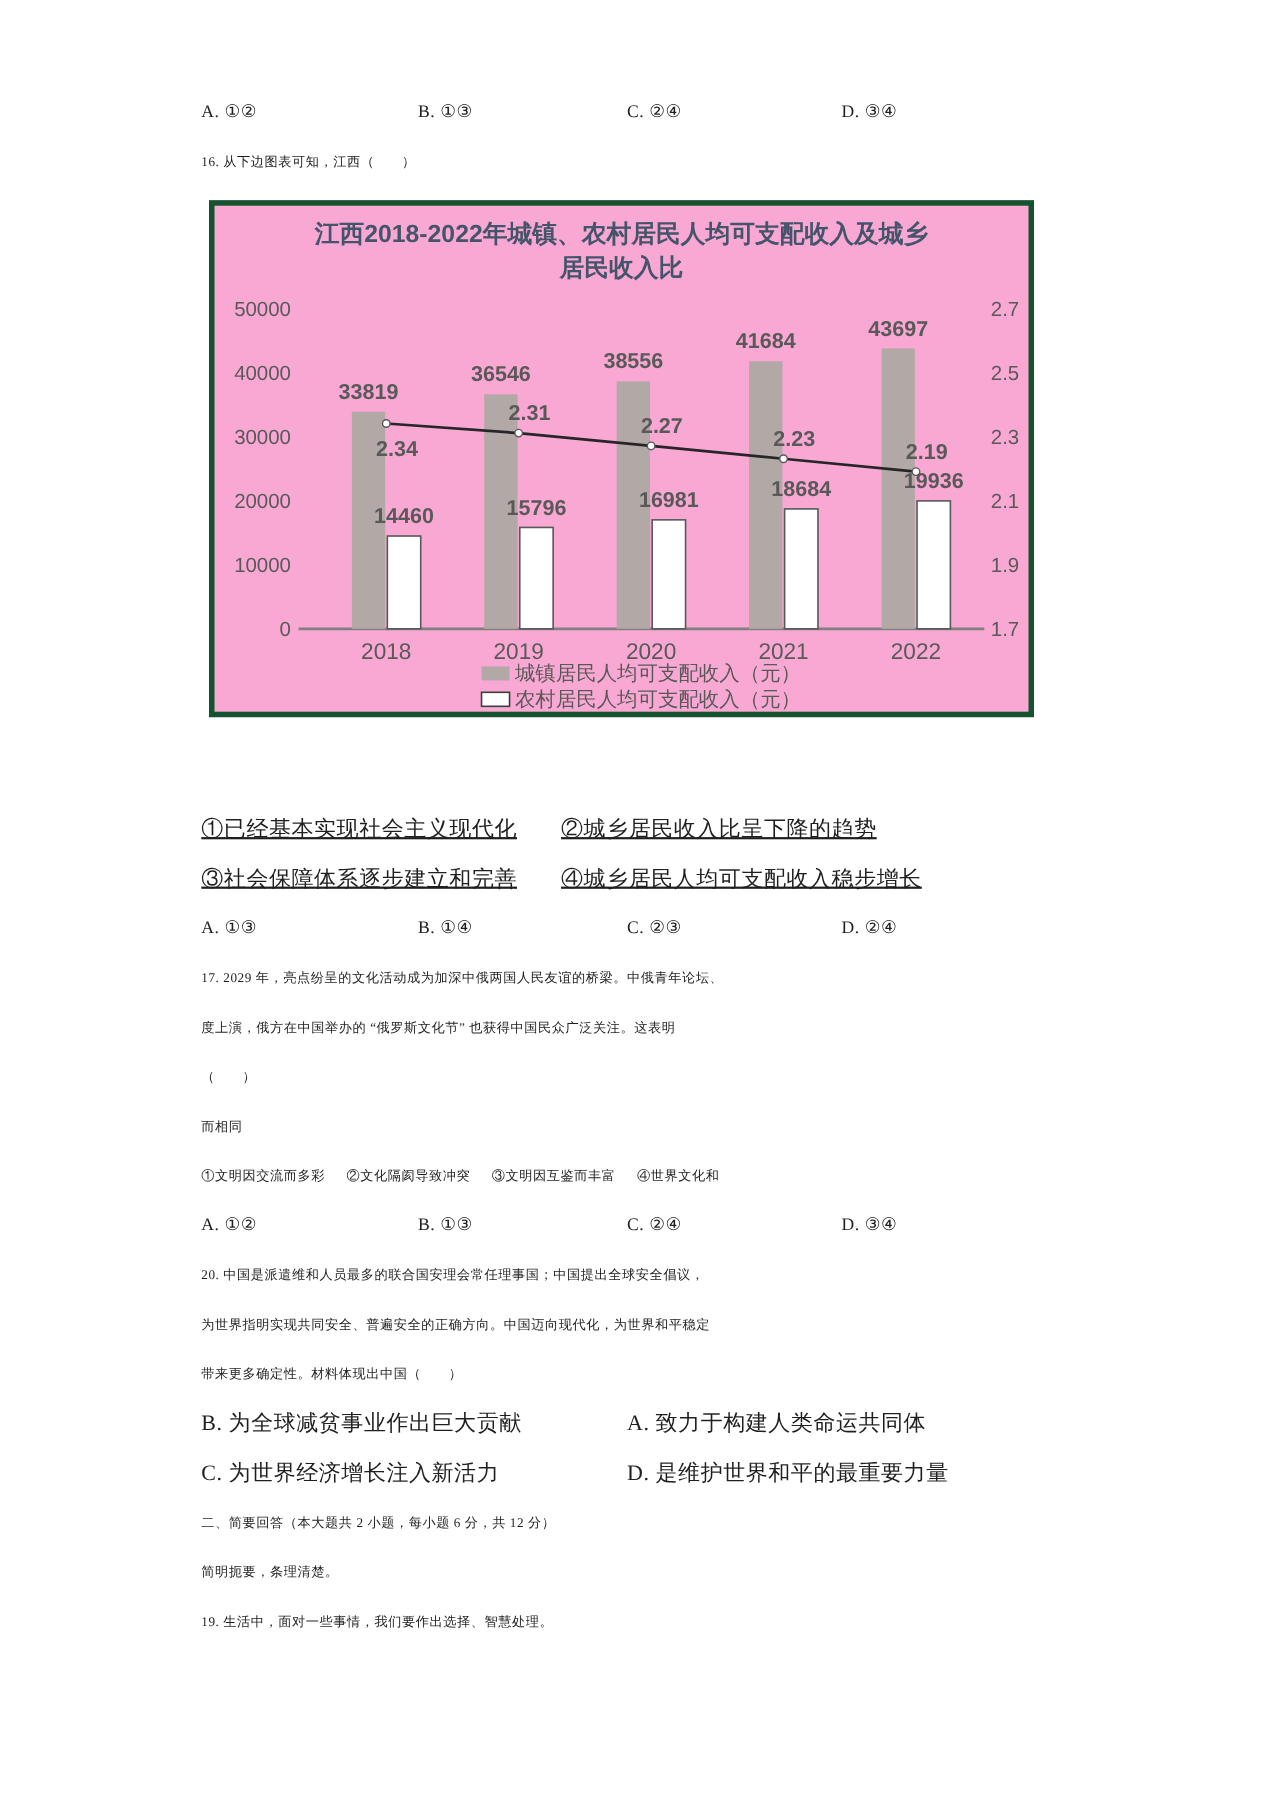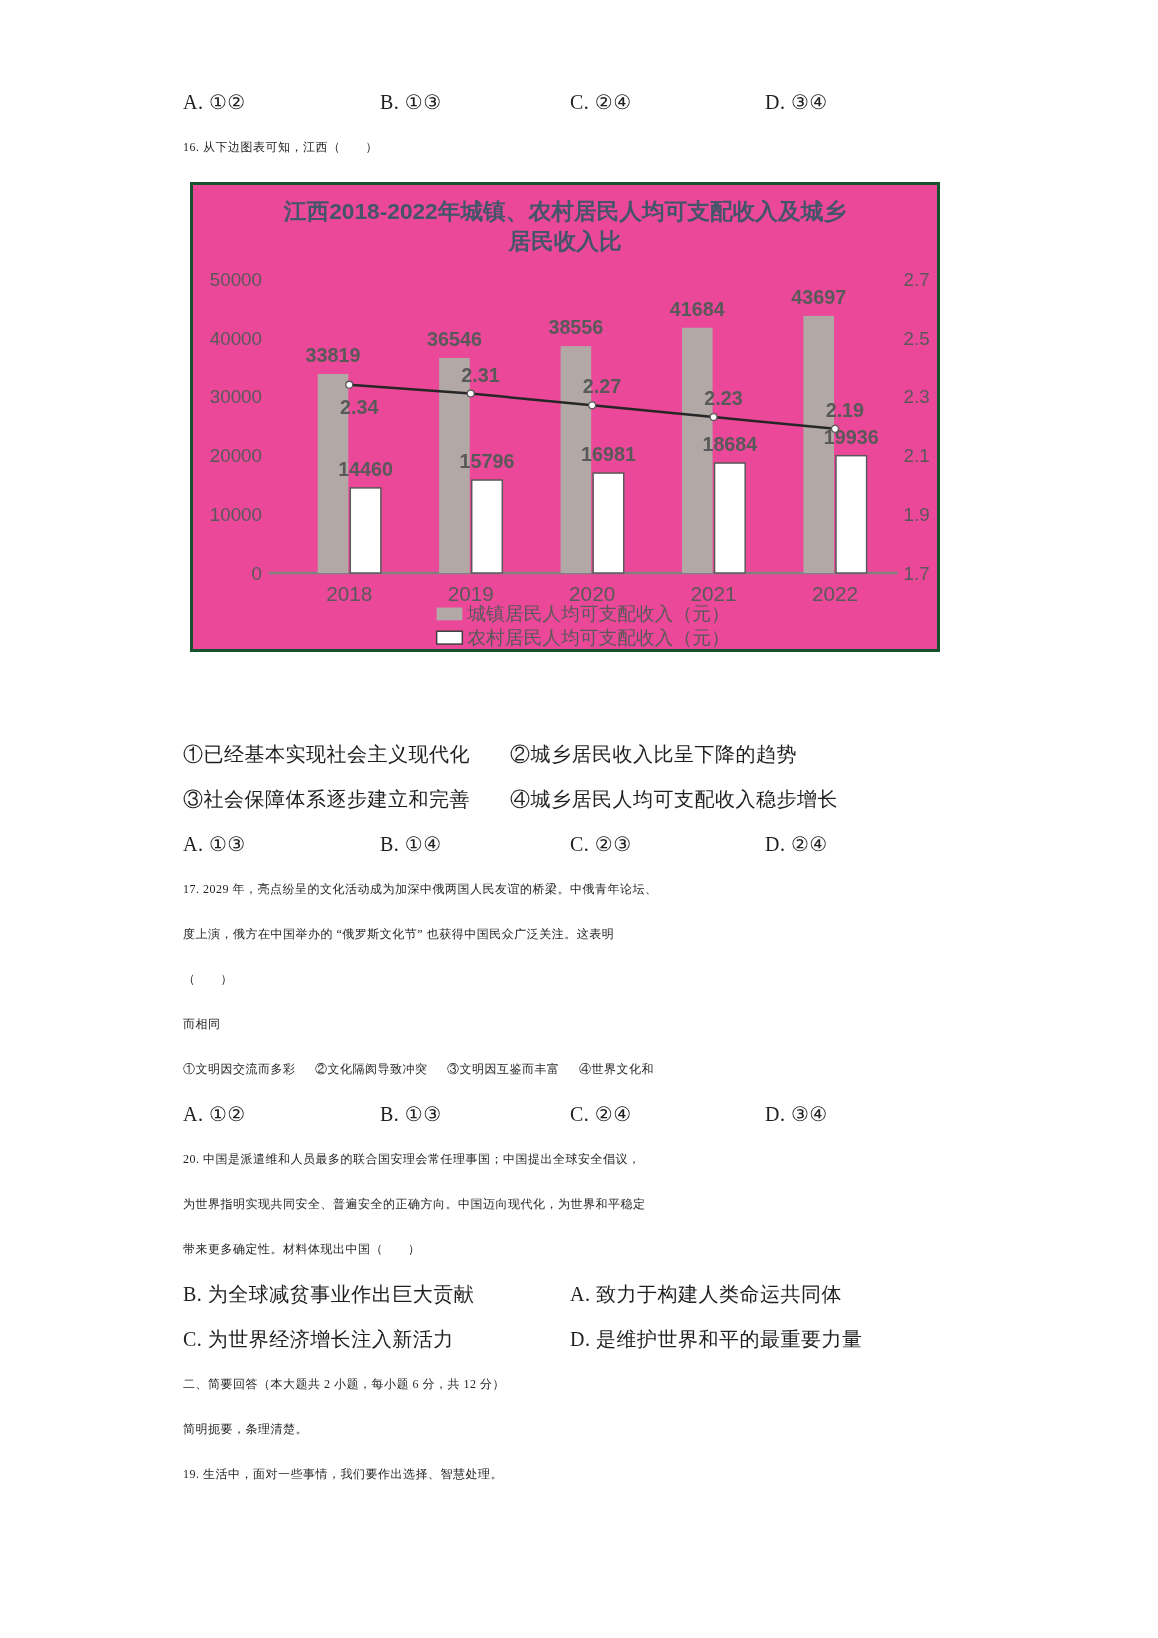--- a/index.html
+++ b/index.html
@@ -16,46 +16,47 @@
   }
   .line{
     font-size:12px;line-height:28px;
     margin:0 0 17px 0;
     white-space:pre-wrap;
     letter-spacing:0.5px;
   }
   .opts4{
     display:grid;
     grid-template-columns:197px 190px 195px 1fr;
-    font-size:20px;line-height:28px;
+    font-size:16px;line-height:28px;
     margin:0 0 17px 0;
     letter-spacing:0.5px;
   }
   .cols2-wide{
     display:grid;
     grid-template-columns:327px 1fr;
     font-size:20px;line-height:28px;
     margin:0 0 17px 0;
     letter-spacing:0.5px;
+    text-decoration:underline;
   }
   .cols2-abcd{
     display:grid;
     grid-template-columns:387px 1fr;
     font-size:20px;line-height:28px;
     margin:0 0 17px 0;
     letter-spacing:0.5px;
   }
   .bold{font-weight:normal;}
   .gap-after-stem{margin-bottom:21px;}
   
   #chart-box{
     width:750px;height:470px;
     margin:0 0 88px 7px;
-    border:3px solid #14532d;
-    background:#ec4899;
+    border:5px solid #14532d;
+    background:#f9a8d4;
     box-sizing:border-box;
   }
   #chart-box svg{display:block;width:100%;height:100%;}
   .ct{font:700 23px "Liberation Sans","DejaVu Sans",sans-serif;fill:#44546a;text-anchor:middle;}
   .tick{font:400 19px "Liberation Sans","DejaVu Sans",sans-serif;fill:#595959;}
   .tick-end{font:400 19px "Liberation Sans","DejaVu Sans",sans-serif;fill:#595959;text-anchor:end;}
   .val{font:600 20px "Liberation Sans","DejaVu Sans",sans-serif;fill:#595959;text-anchor:middle;}
   .xlab{font:400 21px "Liberation Sans","DejaVu Sans",sans-serif;fill:#595959;text-anchor:middle;}
   .lg{font:400 19px "Liberation Sans","DejaVu Sans",sans-serif;fill:#595959;}
   .axis{stroke:#808080;stroke-width:2.5;}

